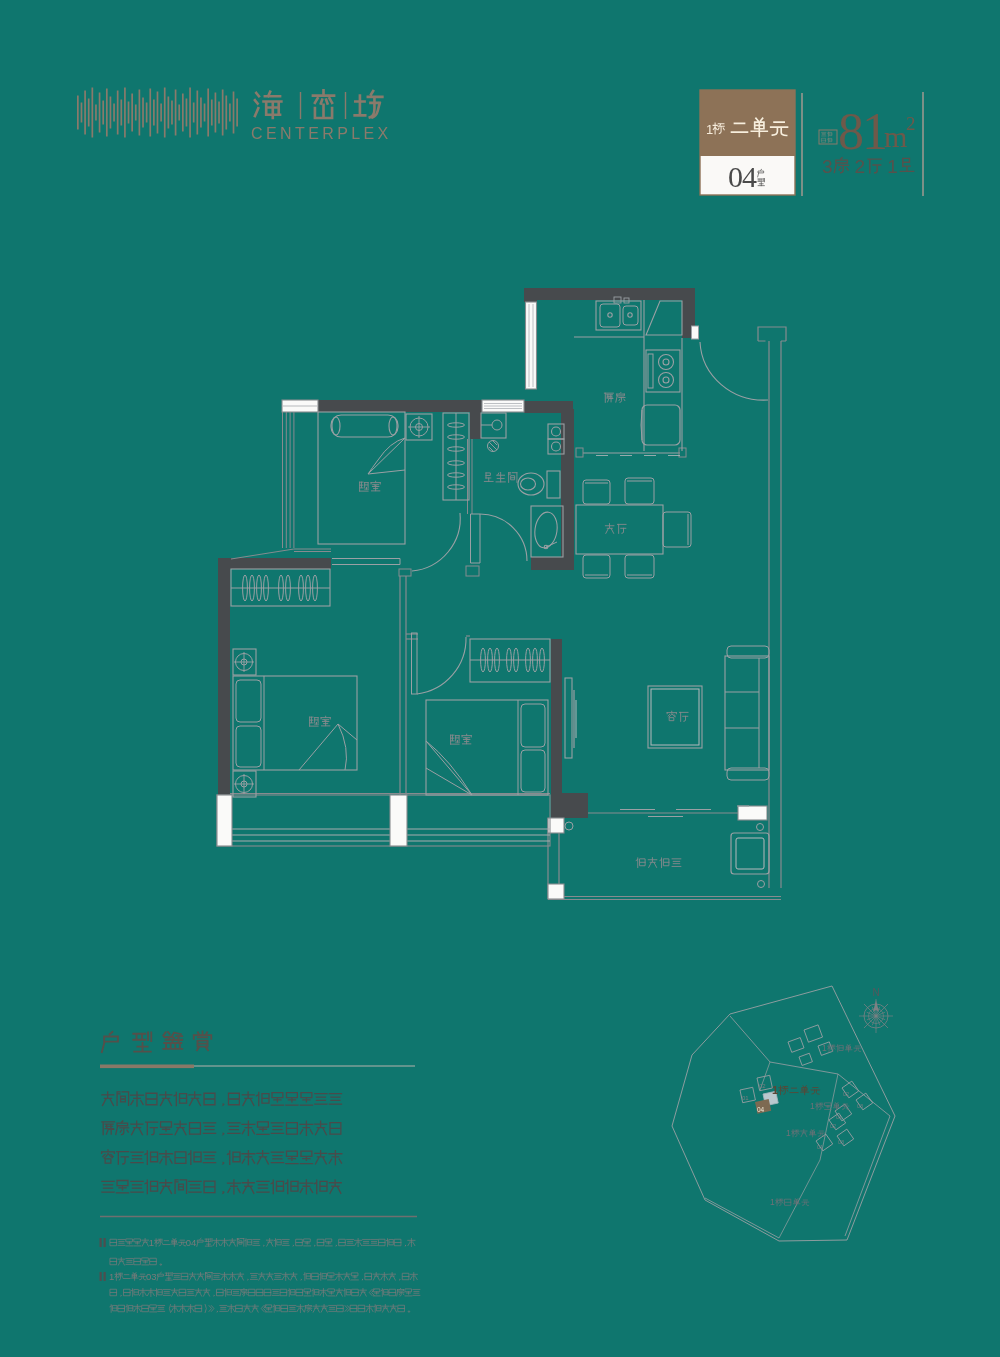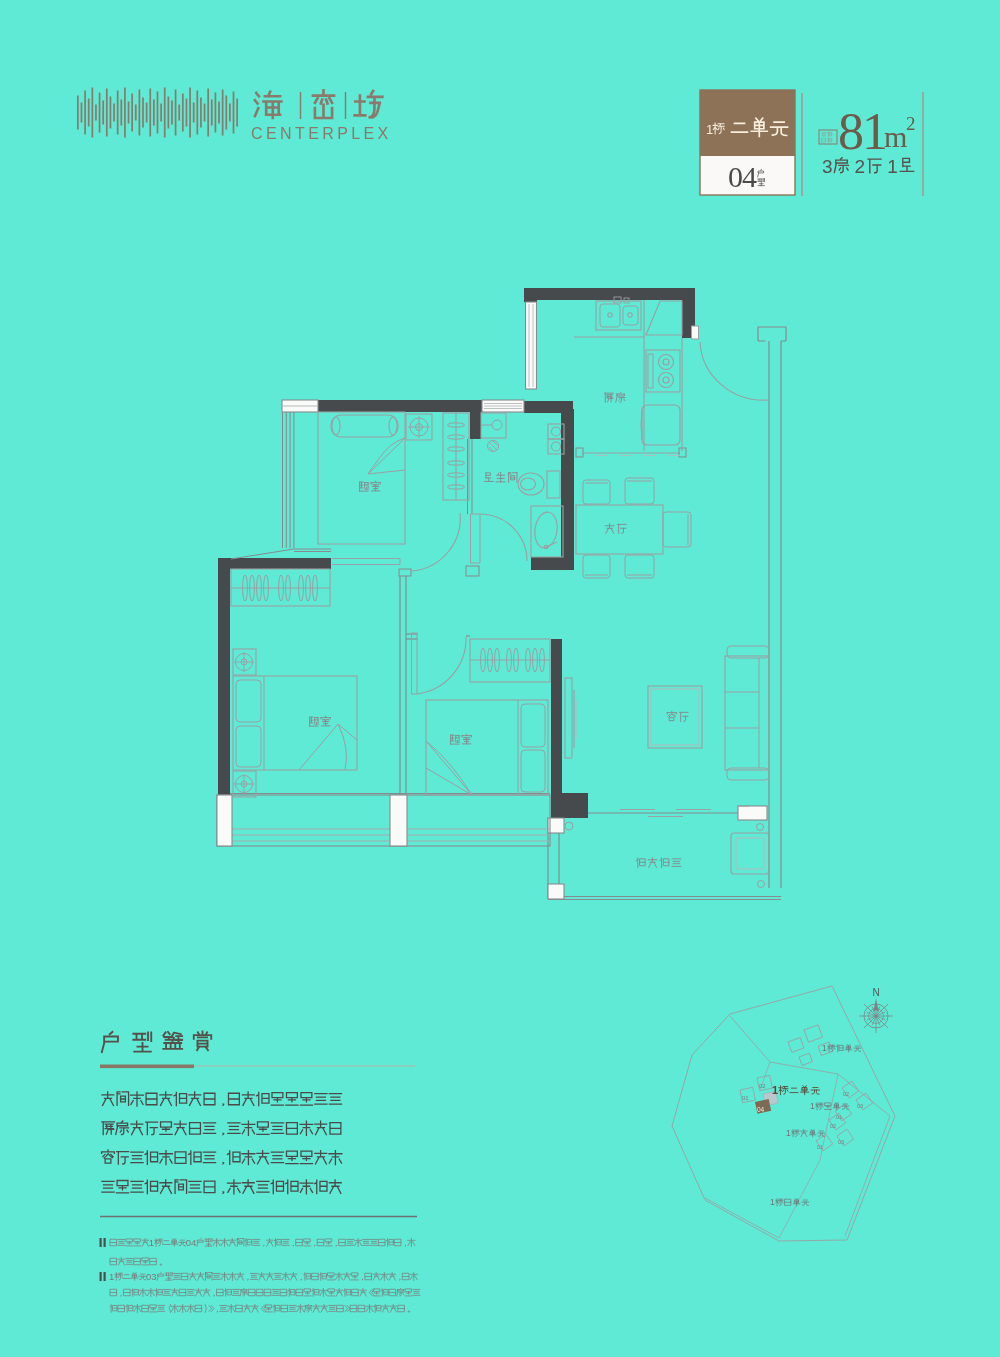--- a/index.html
+++ b/index.html
@@ -1,14 +1,14 @@
 <!DOCTYPE html>
 <html><head><meta charset="utf-8"><style>
 html,body{margin:0;padding:0;background:#f5f4f2;}
-#page{position:relative;width:1000px;height:1357px;background:#5eead4;overflow:hidden;}
+#page{position:relative;width:1000px;height:1357px;background:#0f766e;overflow:hidden;}
 </style></head><body>
 <div id="page">
 <svg width="1000" height="1357" viewBox="0 0 1000 1357">
 <defs>
 <symbol id="g0" viewBox="0 0 100 100" overflow="visible">
           <path d="M16,14 H84 V86 H16 Z M16,50 H84" fill="none" stroke="currentColor" stroke-width="8" stroke-linecap="square"></path>
         </symbol>
 <symbol id="g1" viewBox="0 0 100 100" overflow="visible">
           <path d="M50,6 V94 M10,26 H90 M30,46 H70 M26,60 L12,84 M74,60 L88,84" fill="none" stroke="currentColor" stroke-width="8" stroke-linecap="square"></path>
         </symbol>

